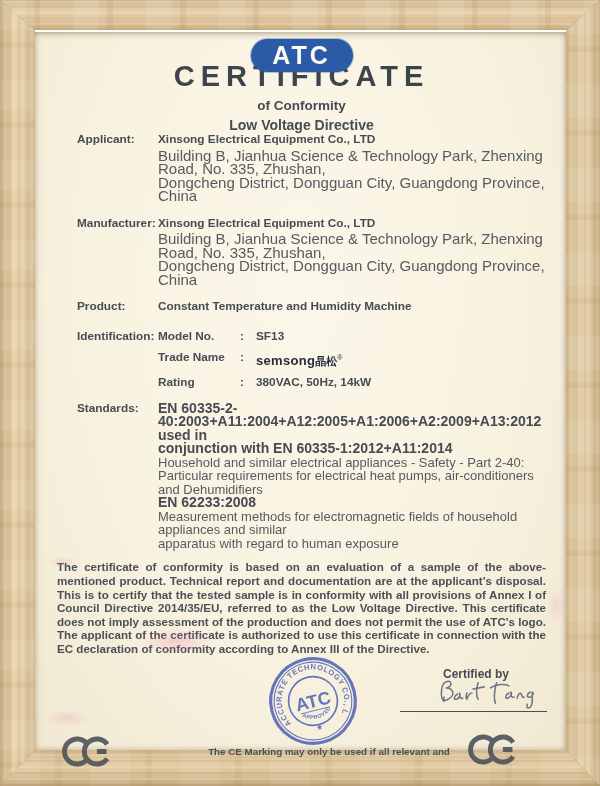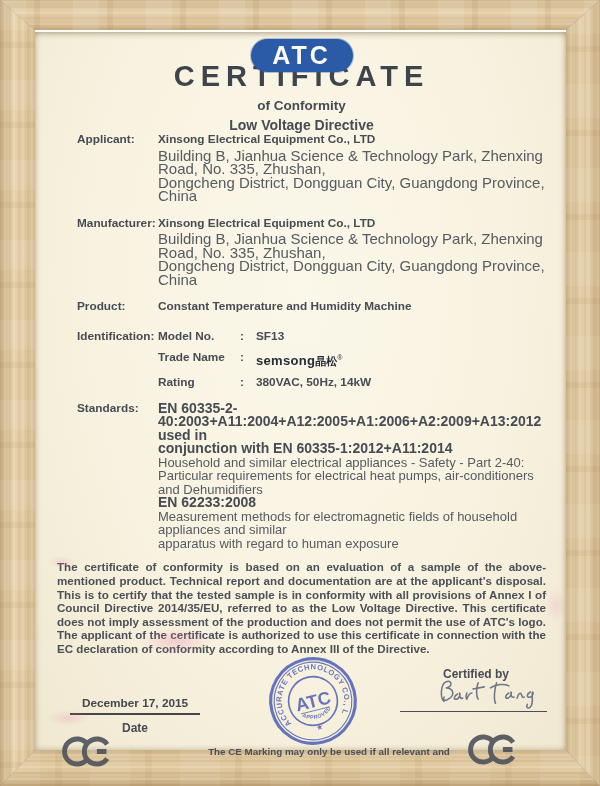--- a/index.html
+++ b/index.html
@@ -210,24 +210,20 @@
           <path d="M31,18 C30,21 30,23 31,24 C32,21 34,18 36,18"></path>
           <path d="M42,8 C40,14 40,21 42,24 M37,14 L48,12"></path>
           <path d="M60,8 C58,14 57,24 59,28 M54,13 C60,9 68,9 72,11"></path>
           <path d="M72,18 C68,20 68,24 71,23 C74,22 75,18 74,17 C74,20 74,23 77,22"></path>
           <path d="M80,23 C81,19 83,17 84,19 C85,21 85,23 87,22"></path>
           <path d="M93,17 C89,19 89,23 93,22 C96,21 96,17 95,17 C94,21 96,26 94,30 C92,34 88,33 90,29"></path>
         </g>
       </svg>
       <div class="sig-line"></div>
 
-      <div class="date-block">
-        <div class="date-value">December 17, 2015</div>
-        <div class="date-label">Date</div>
-      </div>
 
       <svg class="ce ce-left" viewBox="0 0 150 100">
         <g fill="none" stroke="#4d525a" stroke-width="15" opacity="0.9">
           <path d="M79.1,28.2 A38,38 0 1 0 79.1,71.8"></path>
           <path d="M139.1,28.2 A38,38 0 1 0 139.1,71.8 M108,50 H137"></path>
         </g>
       </svg>
       <svg class="ce ce-right" viewBox="0 0 150 100">
         <g fill="none" stroke="#4d525a" stroke-width="15" opacity="0.9">
           <path d="M79.1,28.2 A38,38 0 1 0 79.1,71.8"></path>

